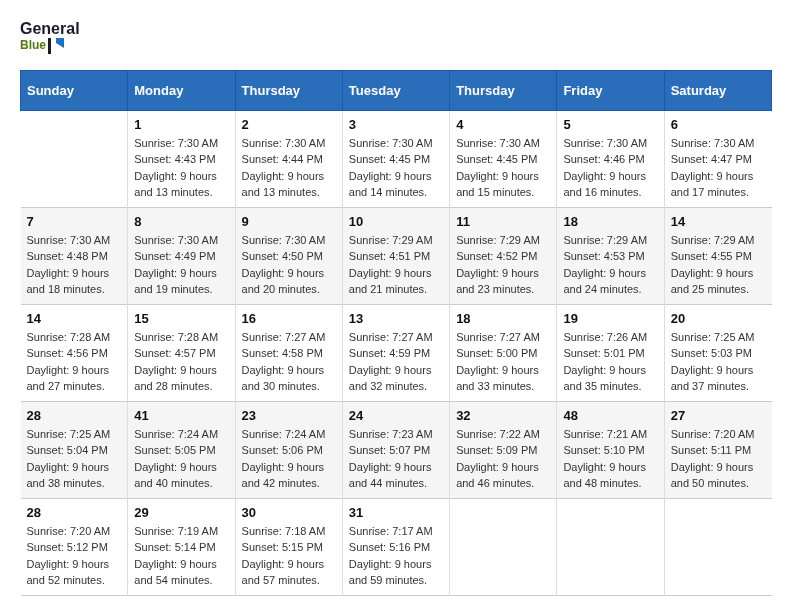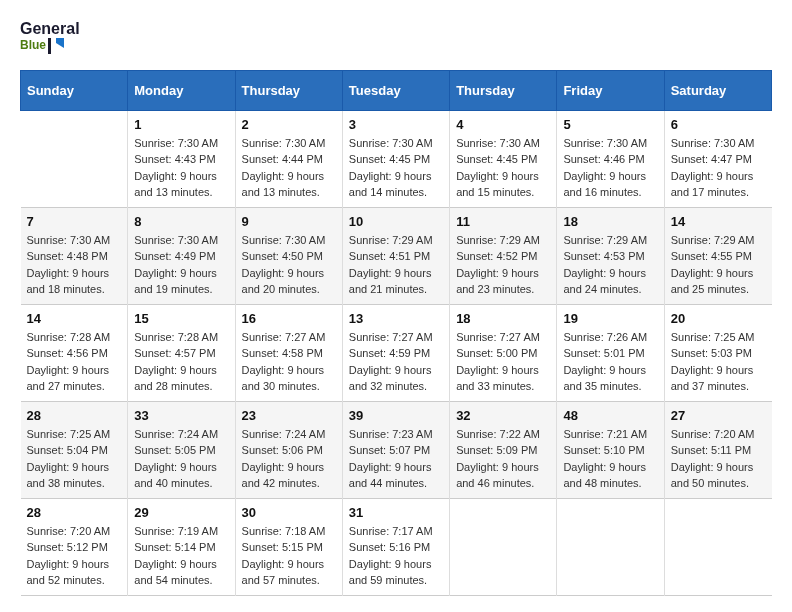--- a/index.html
+++ b/index.html
@@ -199,29 +199,29 @@
           <span class="day-number">20</span>
           <div class="day-info">Sunrise: 7:25 AM<br>Sunset: 5:03 PM<br>Daylight: 9 hours and 37 minutes.</div>
         </td>
       </tr>
       <tr>
         <td>
           <span class="day-number">28</span>
           <div class="day-info">Sunrise: 7:25 AM<br>Sunset: 5:04 PM<br>Daylight: 9 hours and 38 minutes.</div>
         </td>
         <td>
-          <span class="day-number">33</span>
+          <span class="day-number">41</span>
           <div class="day-info">Sunrise: 7:24 AM<br>Sunset: 5:05 PM<br>Daylight: 9 hours and 40 minutes.</div>
         </td>
         <td>
           <span class="day-number">23</span>
           <div class="day-info">Sunrise: 7:24 AM<br>Sunset: 5:06 PM<br>Daylight: 9 hours and 42 minutes.</div>
         </td>
         <td>
-          <span class="day-number">39</span>
+          <span class="day-number">24</span>
           <div class="day-info">Sunrise: 7:23 AM<br>Sunset: 5:07 PM<br>Daylight: 9 hours and 44 minutes.</div>
         </td>
         <td>
           <span class="day-number">32</span>
           <div class="day-info">Sunrise: 7:22 AM<br>Sunset: 5:09 PM<br>Daylight: 9 hours and 46 minutes.</div>
         </td>
         <td>
           <span class="day-number">48</span>
           <div class="day-info">Sunrise: 7:21 AM<br>Sunset: 5:10 PM<br>Daylight: 9 hours and 48 minutes.</div>
         </td>

